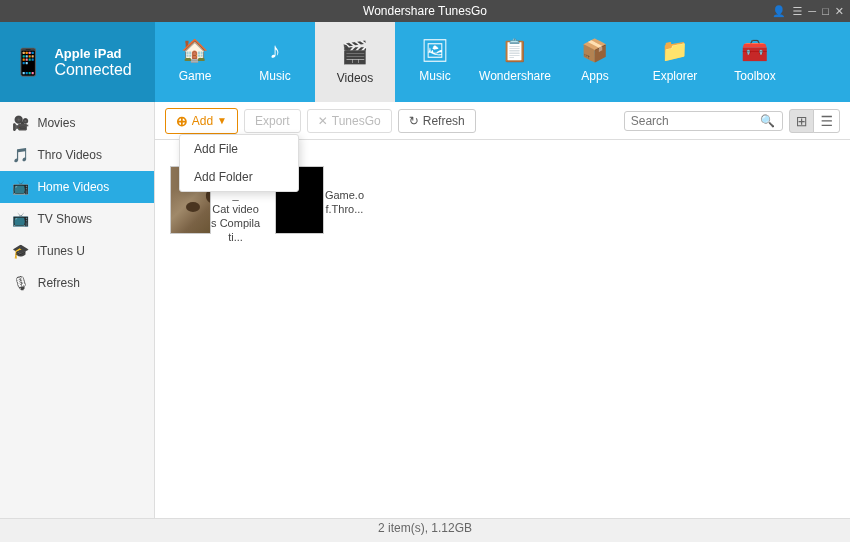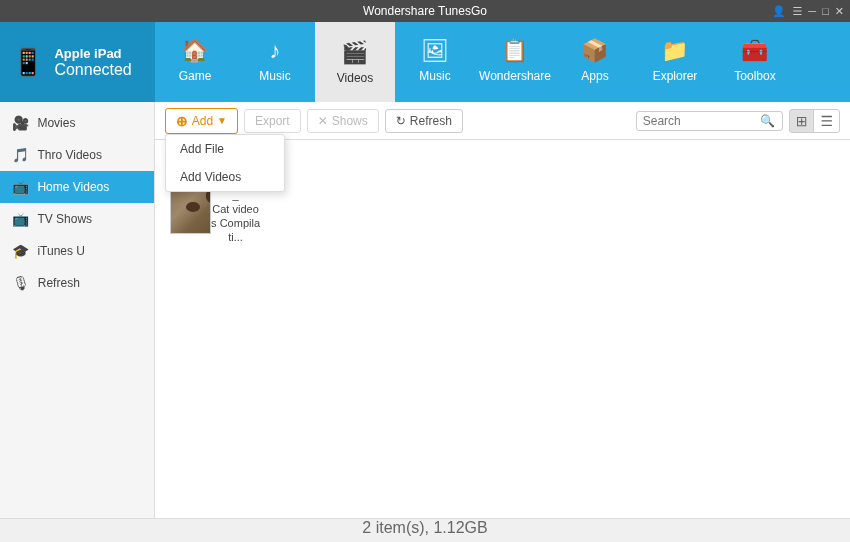--- a/index.html
+++ b/index.html
@@ -140,21 +140,21 @@
       color: #e88a00;
     }
     .toolbar-btn.disabled { color: #bbb; border-color: #ddd; cursor: default; }
     .toolbar-spacer { flex: 1; }
     .search-box {
       display: flex;
       align-items: center;
       border: 1px solid #ccc;
       border-radius: 3px;
       padding: 2px 6px;
-      gap: 8px;
+      gap: 20px;
       font-size: 12px;
       color: #999;
     }
     .search-box input {
       border: none;
       outline: none;
       font-size: 12px;
       width: 110px;
       color: #555;
     }
@@ -168,21 +168,21 @@
       background: #fff;
     }
     .view-btn:first-child { border-radius: 3px 0 0 3px; }
     .view-btn:last-child { border-radius: 0 3px 3px 0; margin-left: -1px; }
     .view-btn.active { background: #e0e0e0; }
 
     
     .dropdown {
       position: absolute;
       top: 32px;
-      left: 10px;
+      left: 24px;
       background: #fff;
       border: 1px solid #ddd;
       border-radius: 3px;
       box-shadow: 2px 3px 8px rgba(0,0,0,0.15);
       z-index: 100;
       min-width: 120px;
     }
     .dropdown-item {
       padding: 7px 14px;
       font-size: 12px;
@@ -238,21 +238,21 @@
     }
 
     
     .statusbar {
       height: 18px;
       background: #f0f0f0;
       border-top: 1px solid #ddd;
       display: flex;
       align-items: center;
       justify-content: center;
-      font-size: 16px;
+      font-size: 12px;
       color: #666;
     }
     .spot {
       position: absolute;
       background: #4a3520;
       border-radius: 50%;
     }
   </style>
 </head>
 <body>
@@ -345,28 +345,28 @@
 
     <div class="toolbar">
       <button class="toolbar-btn add-btn" id="add-btn">
         <span style="font-size:14px;font-weight:bold;color:#e88a00;">⊕</span>
         <span>Add</span>
         <span style="font-size:10px;">▼</span>
       </button>
 
       <div class="dropdown" id="add-dropdown">
         <div class="dropdown-item">Add File</div>
-        <div class="dropdown-item">Add Videos</div>
+        <div class="dropdown-item">Add Folder</div>
       </div>
       <button class="toolbar-btn disabled">
         <span>Export</span>
       </button>
       <button class="toolbar-btn disabled">
         <span style="color:#bbb;">✕</span>
-        <span>Shows</span>
+        <span>TunesGo</span>
       </button>
       <button class="toolbar-btn">
         <span>↻</span>
         <span>Refresh</span>
       </button>
       <div class="toolbar-spacer"></div>
       <div class="search-box">
         <input type="text" placeholder="Search" style="">
         <span>🔍</span>
       </div>
@@ -383,19 +383,25 @@
             <div class="spot" style="width:18px;height:12px;top:8px;left:10px;transform:rotate(-15deg);"></div>
             <div class="spot" style="width:12px;height:16px;top:20px;left:35px;transform:rotate(10deg);"></div>
             <div class="spot" style="width:14px;height:10px;top:35px;left:15px;"></div>
             <div class="spot" style="width:10px;height:14px;top:10px;left:55px;transform:rotate(-10deg);"></div>
             <div class="spot" style="width:16px;height:10px;top:45px;left:50px;"></div>
             <div class="spot" style="width:8px;height:12px;top:25px;left:70px;"></div>
           </div>
         </div>
         <div class="file-name">Funny Cats Eating _<br>Cat videos Compilati...</div>
       </div>
+      <div class="file-item">
+        <div class="file-thumb">
+          <div class="file-thumb-black"></div>
+        </div>
+        <div class="file-name">Game.of.Thro...</div>
+      </div>
     </div>
   </div>
 </div>
 
 <div class="statusbar">
   <span>2 item(s), 1.12GB</span>
 </div>
 
 </body></html>

